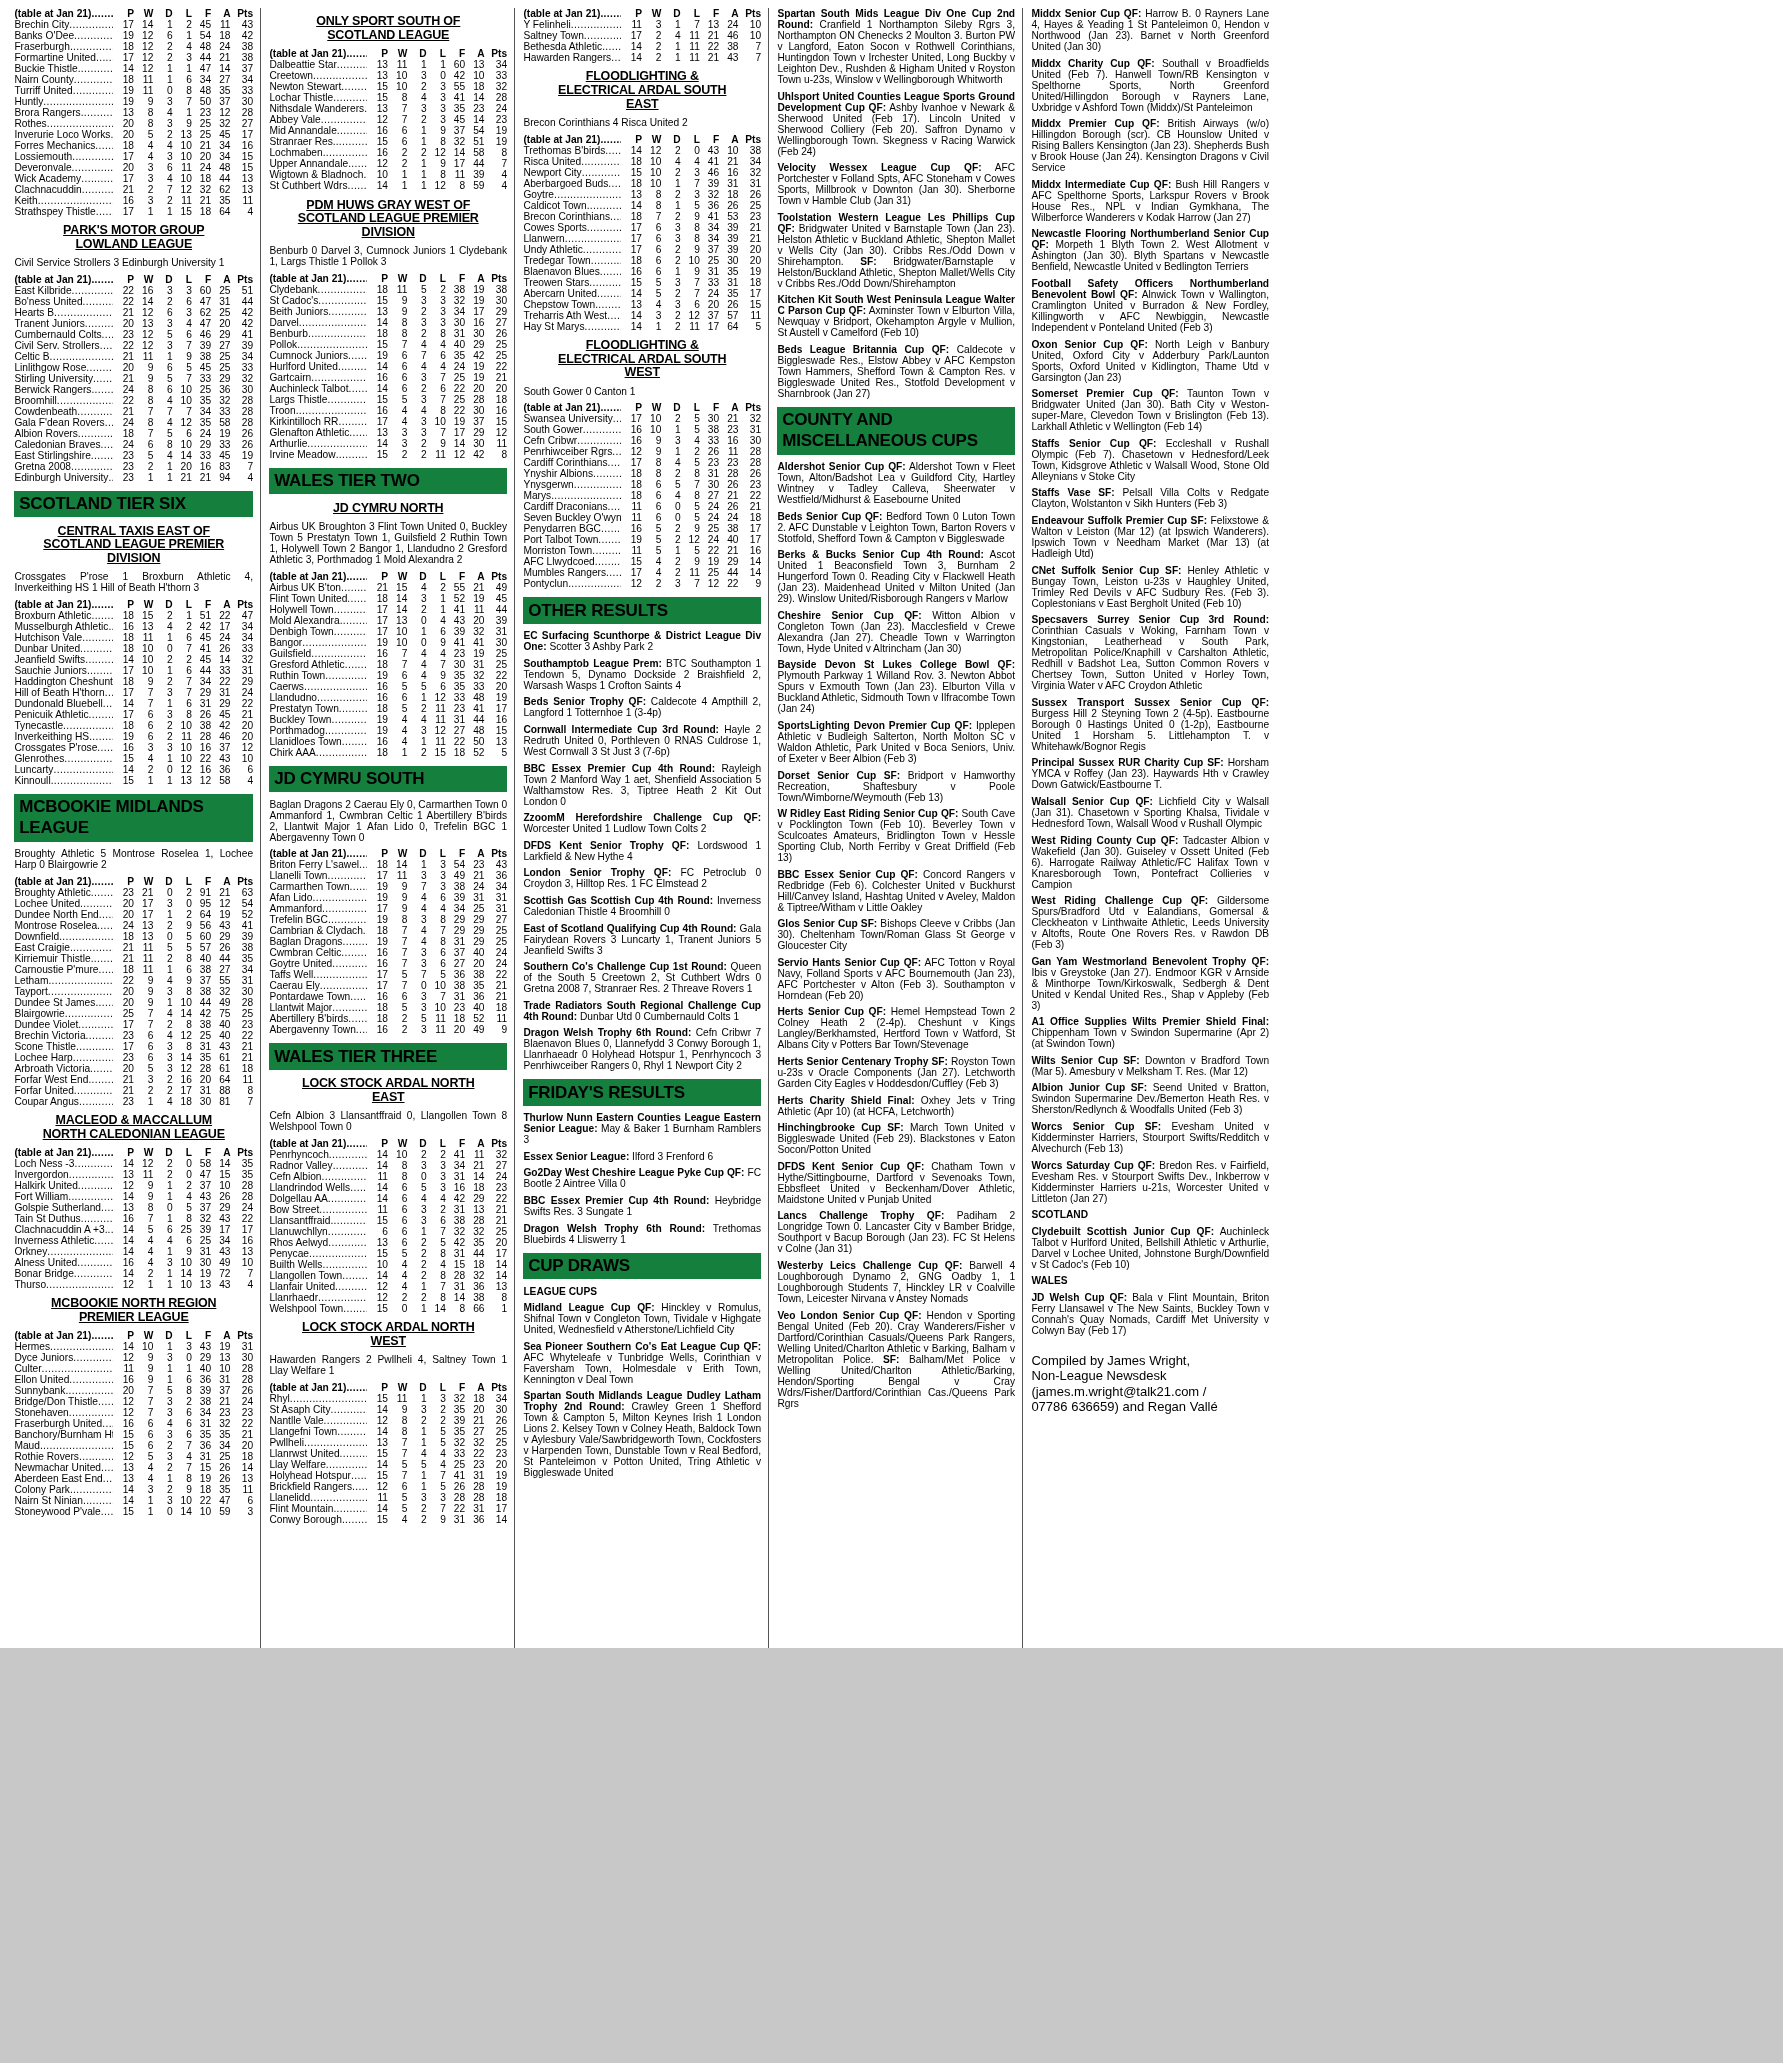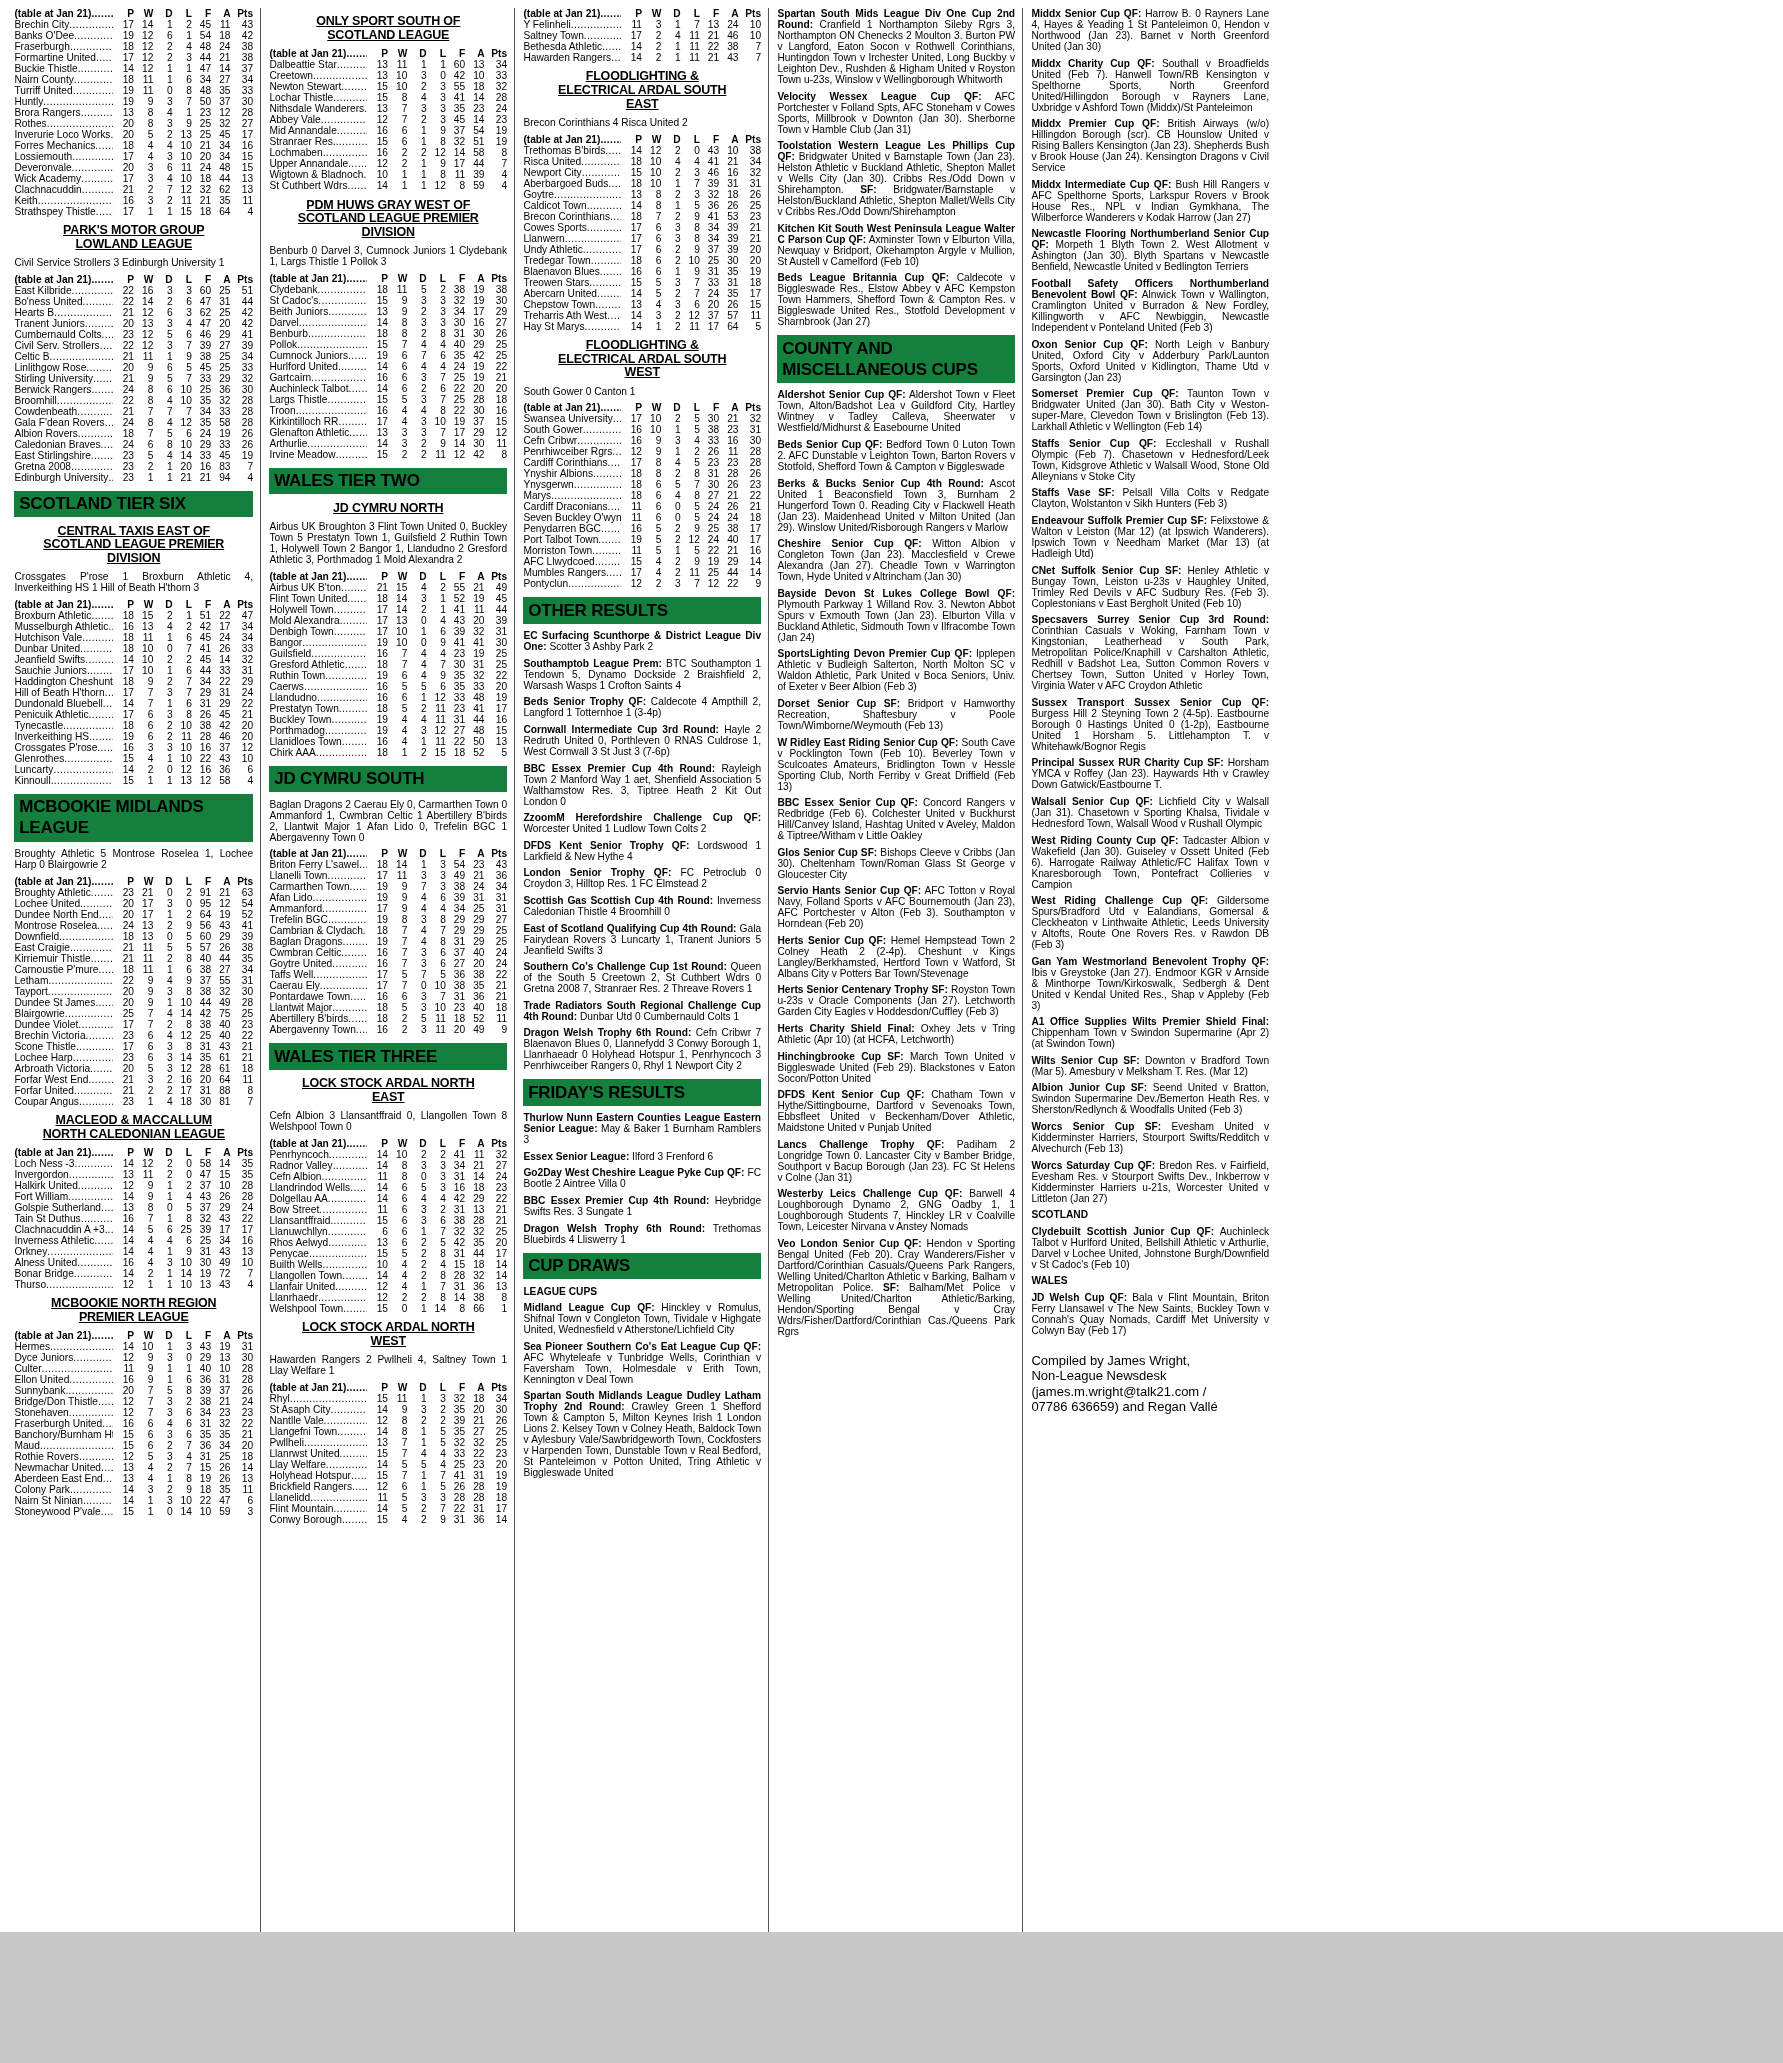--- a/index.html
+++ b/index.html
@@ -1,19 +1,19 @@
 <!DOCTYPE html>
 <html style="font-size:13px"><head>
 <meta charset="utf-8">
 <title>Non-League Results Page</title>
 <style>
   html,body{margin:0;padding:0;background:#c8c8c8;}
   body{font-family:"Liberation Sans", sans-serif;}
   .page{
-    width:1784px;height:1932px;background:#fff;box-sizing:border-box;
+    width:1784px;height:1648px;background:#fff;box-sizing:border-box;
     padding:8px 6.4px 6.4px 6.4px;position:relative;
     box-shadow:0 0 0 0.8px #b5b5b5;
   }
   .cols{display:flex;height:2048px;}
   .col{
     width:254px;box-sizing:border-box;
     padding:0 7.3px 0 8px;
     border-left:1.6px solid #555;
     overflow:hidden;
   }
@@ -3788,20 +3788,21 @@
         <div class="res"><b>BBC Essex Premier Cup 4th Round:</b> Heybridge Swifts Res. 3 Sungate 1</div>
         <div class="res"><b>Dragon Welsh Trophy 6th Round:</b> Trethomas Bluebirds 4 Lliswerry 1</div>
         <div class="banner">CUP DRAWS</div>
         <div class="res"><b>LEAGUE CUPS</b></div>
         <div class="res"><b>Midland League Cup QF:</b> Hinckley v Romulus, Shifnal Town v Congleton Town, Tividale v Highgate United, Wednesfield v Atherstone/Lichfield City</div>
         <div class="res"><b>Sea Pioneer Southern Co's Eat League Cup QF:</b> AFC Whyteleafe v Tunbridge Wells, Corinthian v Faversham Town, Holmesdale v Erith Town, Kennington v Deal Town</div>
         <div class="res"><b>Spartan South Midlands League Dudley Latham Trophy 2nd Round:</b> Crawley Green 1 Shefford Town &amp; Campton 5, Milton Keynes Irish 1 London Lions 2. Kelsey Town v Colney Heath, Baldock Town v Aylesbury Vale/Sawbridgeworth Town, Cockfosters v Harpenden Town, Dunstable Town v Real Bedford, St Panteleimon v Potton United, Tring Athletic v Biggleswade United</div>
       </div>
       <div class="col">
         <div class="res"><b>Spartan South Mids League Div One Cup 2nd Round:</b> Cranfield 1 Northampton Sileby Rgrs 3, Northampton ON Chenecks 2 Moulton 3. Burton PW v Langford, Eaton Socon v Rothwell Corinthians, Huntingdon Town v Irchester United, Long Buckby v Leighton Dev., Rushden &amp; Higham United v Royston Town u-23s, Winslow v Wellingborough Whitworth</div>
+        <div class="res"><b>Uhlsport United Counties League Sports Ground Development Cup QF:</b> Ashby Ivanhoe v Newark &amp; Sherwood United (Feb 17). Lincoln United v Sherwood Colliery (Feb 20). Saffron Dynamo v Wellingborough Town. Skegness v Racing Warwick (Feb 24)</div>
         <div class="res"><b>Velocity Wessex League Cup QF:</b> AFC Portchester v Folland Spts, AFC Stoneham v Cowes Sports, Millbrook v Downton (Jan 30). Sherborne Town v Hamble Club (Jan 31)</div>
         <div class="res"><b>Toolstation Western League Les Phillips Cup QF:</b> Bridgwater United v Barnstaple Town (Jan 23). Helston Athletic v Buckland Athletic, Shepton Mallet v Wells City (Jan 30). Cribbs Res./Odd Down v Shirehampton. <b>SF:</b> Bridgwater/Barnstaple v Helston/Buckland Athletic, Shepton Mallet/Wells City v Cribbs Res./Odd Down/Shirehampton</div>
         <div class="res"><b>Kitchen Kit South West Peninsula League Walter C Parson Cup QF:</b> Axminster Town v Elburton Villa, Newquay v Bridport, Okehampton Argyle v Mullion, St Austell v Camelford (Feb 10)</div>
         <div class="res"><b>Beds League Britannia Cup QF:</b> Caldecote v Biggleswade Res., Elstow Abbey v AFC Kempston Town Hammers, Shefford Town &amp; Campton Res. v Biggleswade United Res., Stotfold Development v Sharnbrook (Jan 27)</div>
         <div class="banner">COUNTY AND MISCELLANEOUS CUPS</div>
         <div class="res"><b>Aldershot Senior Cup QF:</b> Aldershot Town v Fleet Town, Alton/Badshot Lea v Guildford City, Hartley Wintney v Tadley Calleva, Sheerwater v Westfield/Midhurst &amp; Easebourne United</div>
         <div class="res"><b>Beds Senior Cup QF:</b> Bedford Town 0 Luton Town 2. AFC Dunstable v Leighton Town, Barton Rovers v Stotfold, Shefford Town &amp; Campton v Biggleswade</div>
         <div class="res"><b>Berks &amp; Bucks Senior Cup 4th Round:</b> Ascot United 1 Beaconsfield Town 3, Burnham 2 Hungerford Town 0. Reading City v Flackwell Heath (Jan 23). Maidenhead United v Milton United (Jan 29). Winslow United/Risborough Rangers v Marlow</div>
         <div class="res"><b>Cheshire Senior Cup QF:</b> Witton Albion v Congleton Town (Jan 23). Macclesfield v Crewe Alexandra (Jan 27). Cheadle Town v Warrington Town, Hyde United v Altrincham (Jan 30)</div>
         <div class="res"><b>Bayside Devon St Lukes College Bowl QF:</b> Plymouth Parkway 1 Willand Rov. 3. Newton Abbot Spurs v Exmouth Town (Jan 23). Elburton Villa v Buckland Athletic, Sidmouth Town v Ilfracombe Town (Jan 24)</div>

